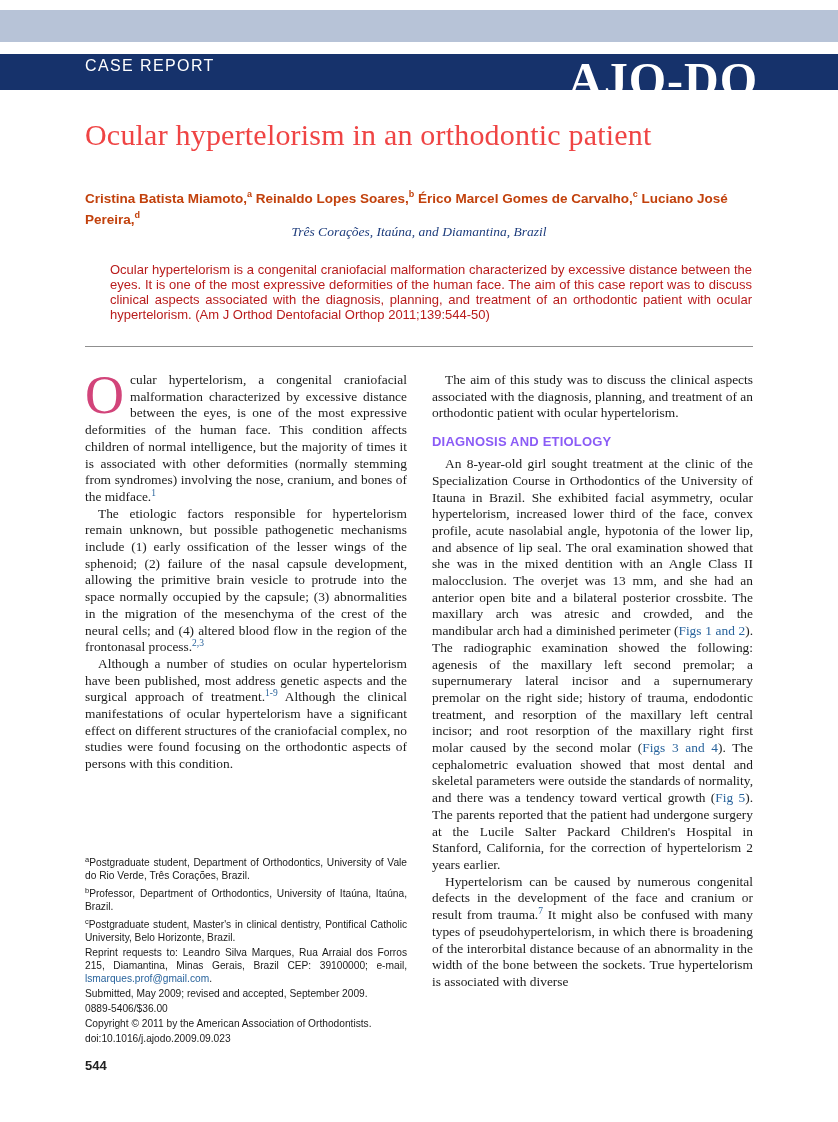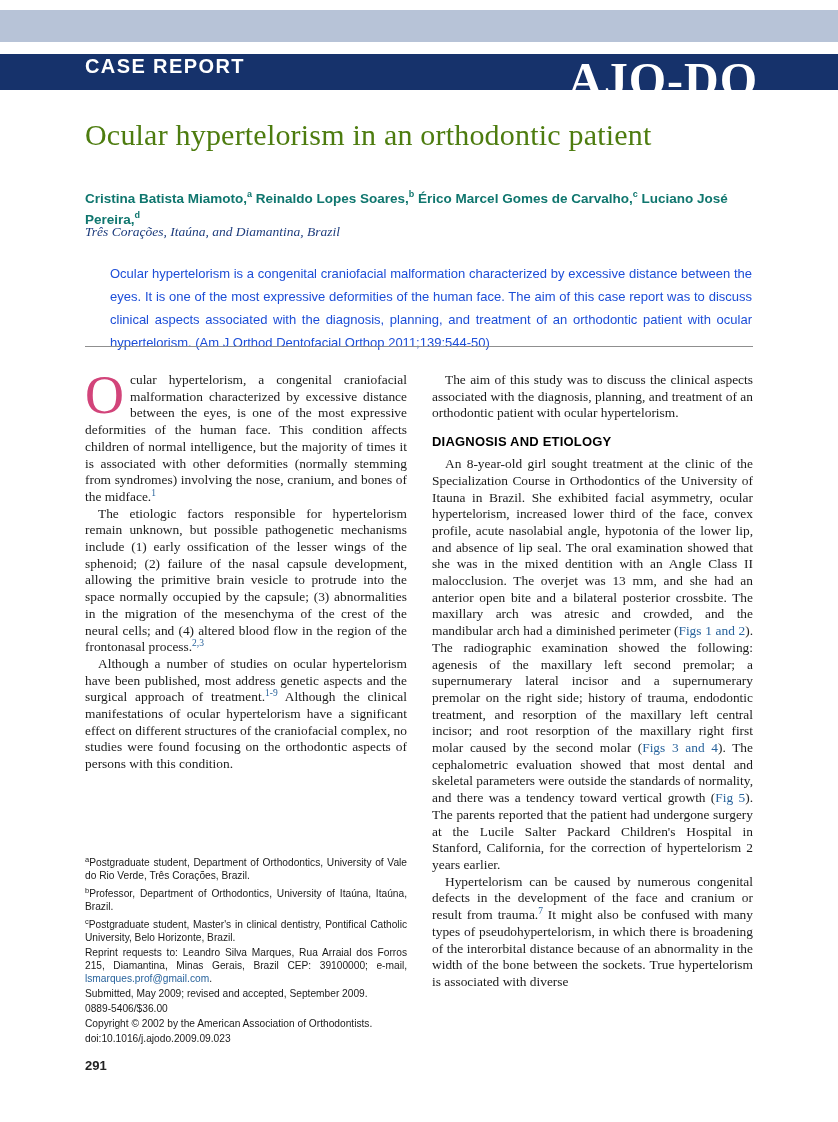--- a/index.html
+++ b/index.html
@@ -6,68 +6,69 @@
   html,body { width:838px; height:1122px; }
   body {
     position:relative; background:#ffffff; overflow:hidden;
     font-family:"Liberation Serif", serif; color:#1c1c1c;
     -webkit-font-smoothing:antialiased;
   }
   .band-top { position:absolute; top:10px; left:0; width:838px; height:32px; background:#b7c3d7; }
   .navy-bar { position:absolute; top:54px; left:0; width:838px; height:36px; background:#16326b; }
   .kicker {
     position:absolute; left:85px; top:54px; height:24px; display:flex; align-items:center;
-    color:#ffffff; font-family:"Liberation Sans", sans-serif; font-size:20px;
-    font-weight:700; letter-spacing:1.4px;
+    color:#ffffff; font-family:"Liberation Sans", sans-serif; font-size:16px;
+    font-weight:400; letter-spacing:1.4px;
   }
   .logo {
     position:absolute; right:80px; top:54px; height:52px; display:flex; align-items:center;
     color:#ffffff; font-family:"Liberation Serif", serif; font-weight:bold;
     font-size:48px; line-height:36px; letter-spacing:1px;
   }
   .title {
     position:absolute; left:85px; top:118px; width:668px;
     font-family:"Liberation Serif", serif; font-size:30px; font-weight:normal;
-    color:#4d7c0f; letter-spacing:0.2px;
+    color:#ef4444; letter-spacing:0.2px;
   }
   .authors {
     position:absolute; left:85px; top:186px; width:668px;
     font-family:"Liberation Sans", sans-serif; font-size:13.5px; font-weight:bold;
-    color:#0f766e; line-height:17px;
+    color:#c2410c; line-height:17px;
   }
   .authors sup { font-size:9px; }
   .affiliation {
     position:absolute; left:85px; top:224px; width:668px;
     font-family:"Liberation Serif", serif; font-style:italic; font-size:13.5px;
     color:#1d3c7c;
+    text-align:center;
   }
   .abstract {
     position:absolute; left:110px; top:262px; width:642px;
-    font-family:"Liberation Sans", sans-serif; font-size:13px; line-height:23px;
-    text-align:justify; color:#1d4ed8;
+    font-family:"Liberation Sans", sans-serif; font-size:13px; line-height:15px;
+    text-align:justify; color:#b91c1c;
   }
   .divider { position:absolute; left:85px; top:346px; width:668px; height:0; border-top:1px solid #8f8f8f; }
 
   .col-left {
     position:absolute; left:85px; top:372px; width:322px; height:676px;
     display:flex; flex-direction:column;
   }
   .col-right { position:absolute; left:432px; top:372px; width:321px; }
 
   .body-par { font-size:13.4px; line-height:16.7px; text-align:justify; color:#1b1b1b; }
   .body-par.indent { text-indent:13px; }
   .dropcap {
     float:left; font-family:"Liberation Serif", serif; font-size:54px; line-height:43px;
     color:#d2447a; padding:2px 6px 0 0; font-weight:normal;
   }
   sup.ref { color:#28639c; font-size:9.5px; line-height:0; }
   .fig { color:#28639c; }
   .section-heading {
     font-family:"Liberation Sans", sans-serif; font-weight:bold; font-size:13px;
-    color:#000000; margin:12px 0 7px 0; letter-spacing:0.2px;
+    color:#8b5cf6; margin:12px 0 7px 0; letter-spacing:0.2px;
   }
   .fn-spacer { flex:1 1 auto; min-height:8px; }
   .footnotes {
     font-family:"Liberation Sans", sans-serif; font-size:10.2px; line-height:12.6px;
     color:#1a1a1a; text-align:justify;
   }
   .footnotes .fn { margin-bottom:2.5px; }
   .footnotes sup { font-size:7.5px; }
   .email { color:#28639c; }
   .page-number {
@@ -104,25 +105,25 @@
 
   <div class="fn-spacer"></div>
 
   <div class="footnotes">
     <div class="fn"><sup>a</sup>Postgraduate student, Department of Orthodontics, University of Vale do Rio Verde, Três Corações, Brazil.</div>
     <div class="fn"><sup>b</sup>Professor, Department of Orthodontics, University of Itaúna, Itaúna, Brazil.</div>
     <div class="fn"><sup>c</sup>Postgraduate student, Master's in clinical dentistry, Pontifical Catholic University, Belo Horizonte, Brazil.</div>
     <div class="fn">Reprint requests to: Leandro Silva Marques, Rua Arraial dos Forros 215, Diamantina, Minas Gerais, Brazil CEP: 39100000; e-mail, <span class="email">lsmarques.prof@gmail.com</span>.</div>
     <div class="fn">Submitted, May 2009; revised and accepted, September 2009.</div>
     <div class="fn">0889-5406/$36.00</div>
-    <div class="fn">Copyright © 2002 by the American Association of Orthodontists.</div>
+    <div class="fn">Copyright © 2011 by the American Association of Orthodontists.</div>
     <div class="fn">doi:10.1016/j.ajodo.2009.09.023</div>
   </div>
 </div>
 
 <div class="col-right">
   <p class="body-par indent">The aim of this study was to discuss the clinical aspects associated with the diagnosis, planning, and treatment of an orthodontic patient with ocular hypertelorism.</p>
   <h2 class="section-heading">DIAGNOSIS AND ETIOLOGY</h2>
   <p class="body-par indent">An 8-year-old girl sought treatment at the clinic of the Specialization Course in Orthodontics of the University of Itauna in Brazil. She exhibited facial asymmetry, ocular hypertelorism, increased lower third of the face, convex profile, acute nasolabial angle, hypotonia of the lower lip, and absence of lip seal. The oral examination showed that she was in the mixed dentition with an Angle Class II malocclusion. The overjet was 13 mm, and she had an anterior open bite and a bilateral posterior crossbite. The maxillary arch was atresic and crowded, and the mandibular arch had a diminished perimeter (<span class="fig">Figs 1 and 2</span>). The radiographic examination showed the following: agenesis of the maxillary left second premolar; a supernumerary lateral incisor and a supernumerary premolar on the right side; history of trauma, endodontic treatment, and resorption of the maxillary left central incisor; and root resorption of the maxillary right first molar caused by the second molar (<span class="fig">Figs 3 and 4</span>). The cephalometric evaluation showed that most dental and skeletal parameters were outside the standards of normality, and there was a tendency toward vertical growth (<span class="fig">Fig 5</span>). The parents reported that the patient had undergone surgery at the Lucile Salter Packard Children's Hospital in Stanford, California, for the correction of hypertelorism 2 years earlier.</p>
   <p class="body-par indent">Hypertelorism can be caused by numerous congenital defects in the development of the face and cranium or result from trauma.<sup class="ref">7</sup> It might also be confused with many types of pseudohypertelorism, in which there is broadening of the interorbital distance because of an abnormality in the width of the bone between the sockets. True hypertelorism is associated with diverse</p>
 </div>
 
-<div class="page-number">291</div>
+<div class="page-number">544</div>
 
 </body></html>

